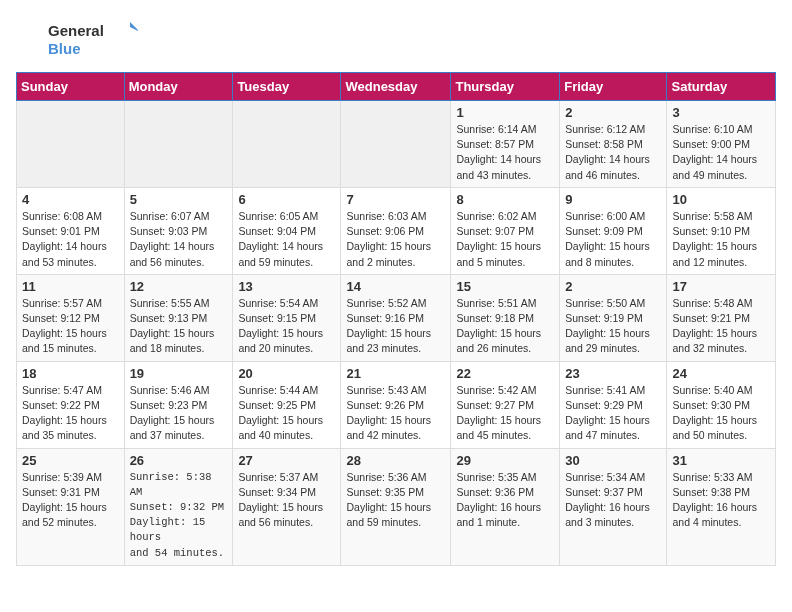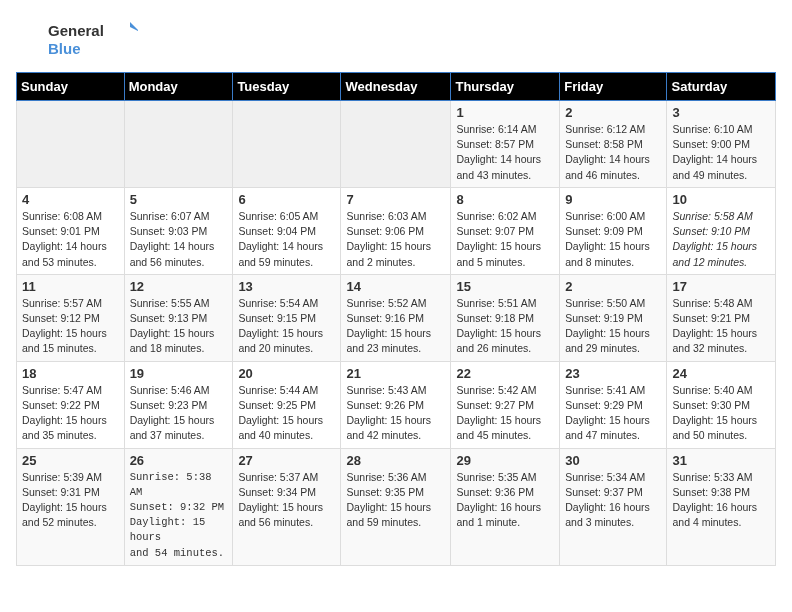--- a/index.html
+++ b/index.html
@@ -33,21 +33,21 @@
     .location-title {
       font-size: 15px;
       color: #555;
     }
     .calendar {
       width: 100%;
       border-collapse: collapse;
       border: 1px solid #ccc;
     }
     .calendar th {
-      background-color: #000000;
+      background-color: #be185d;
       color: #fff;
       font-size: 13px;
       font-weight: bold;
       padding: 6px 4px;
       text-align: left;
       border: 1px solid #3a7bc8;
       margin-left: 11px;
     }
     .calendar td {
       vertical-align: top;
@@ -173,21 +173,21 @@
         </td>
         <td>
           <span class="day-number">9</span>
           <div class="cell-content" style="white-space: pre-line;">Sunrise: 6:00 AM
 Sunset: 9:09 PM
 Daylight: 15 hours
 and 8 minutes.</div>
         </td>
         <td>
           <span class="day-number">10</span>
-          <div class="cell-content" style="white-space: pre-line; font-style: italic;">Sunrise: 5:58 AM
+          <div class="cell-content" style="white-space: pre-line;">Sunrise: 5:58 AM
 Sunset: 9:10 PM
 Daylight: 15 hours
 and 12 minutes.</div>
         </td>
       </tr>
       <tr>
         <td>
           <span class="day-number">11</span>
           <div class="cell-content" style="white-space: pre-line;">Sunrise: 5:57 AM
 Sunset: 9:12 PM

